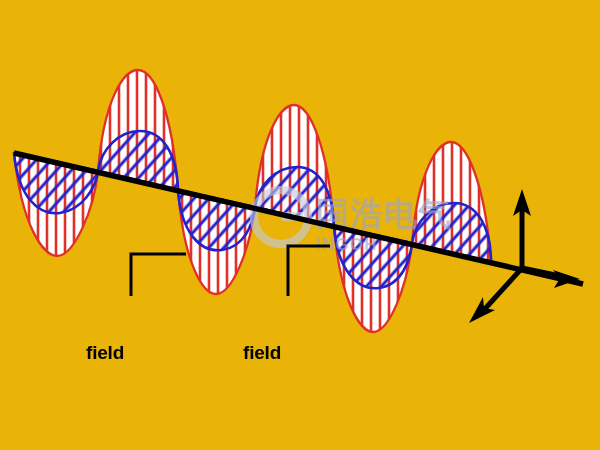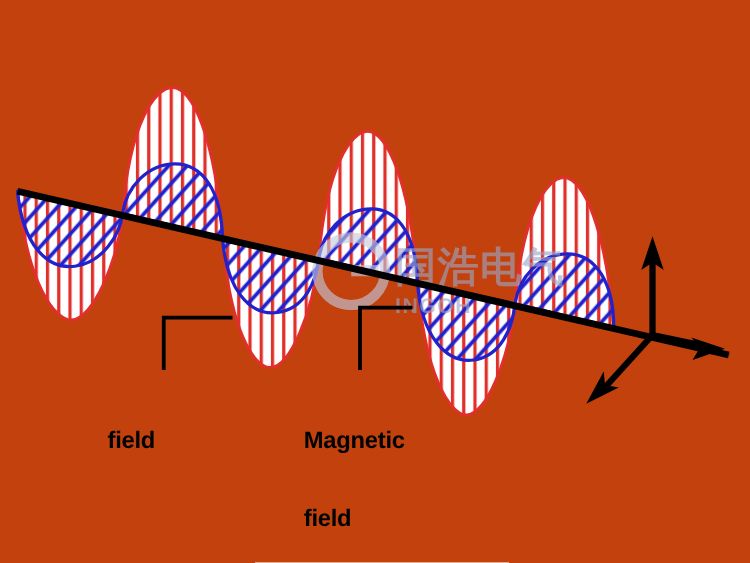--- a/index.html
+++ b/index.html
@@ -13,21 +13,21 @@
     position: relative;
     overflow: hidden;
     font-family: "Liberation Sans", sans-serif;
   }
   #stage {
     position: absolute;
     left: 0;
     top: 0;
     width: 600px;
     height: 450px;
-    background: #c2410c;
+    background: #eab308;
   }
   svg.diagram {
     position: absolute;
     left: 0;
     top: 0;
     width: 600px;
     height: 450px;
     display: block;
   }
   .fieldlabel {
@@ -131,17 +131,16 @@
       </g>
 
     </g>
   </svg>
 
   <div class="fieldlabel" id="electric-field-label">
     <div>field</div>
   </div>
 
   <div class="fieldlabel" id="magnetic-field-label">
-    <div>Magnetic</div>
     <div>field</div>
   </div>
 
 </div>
 
 </body></html>

